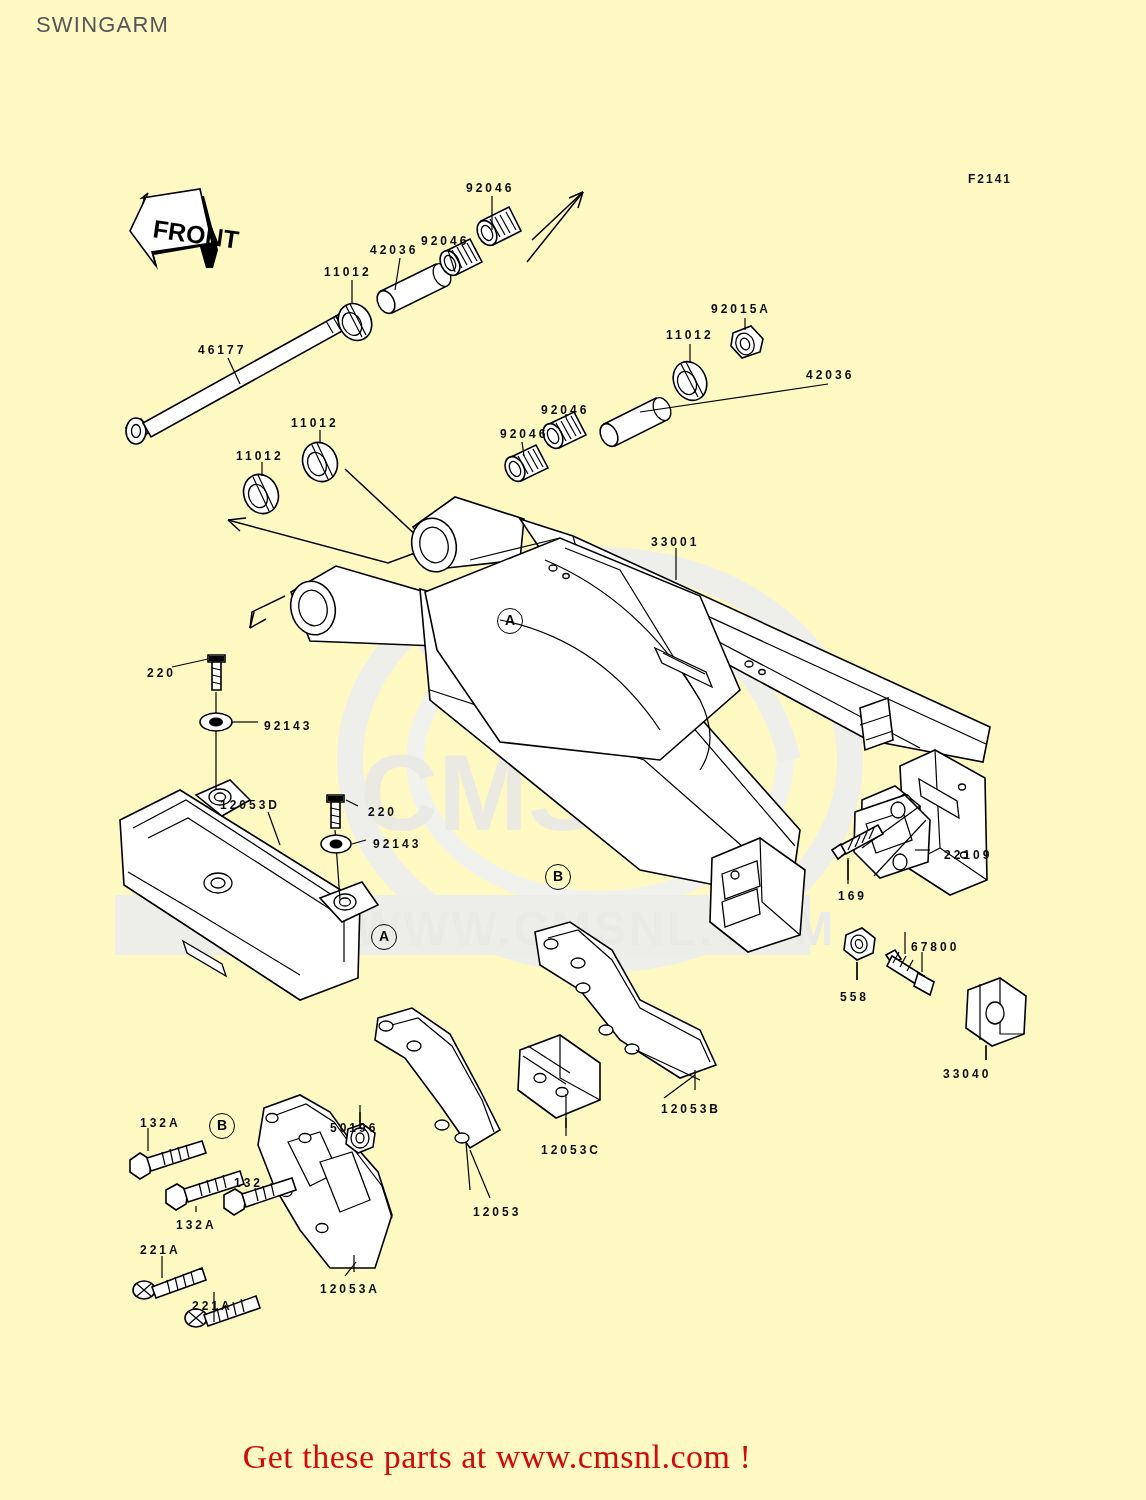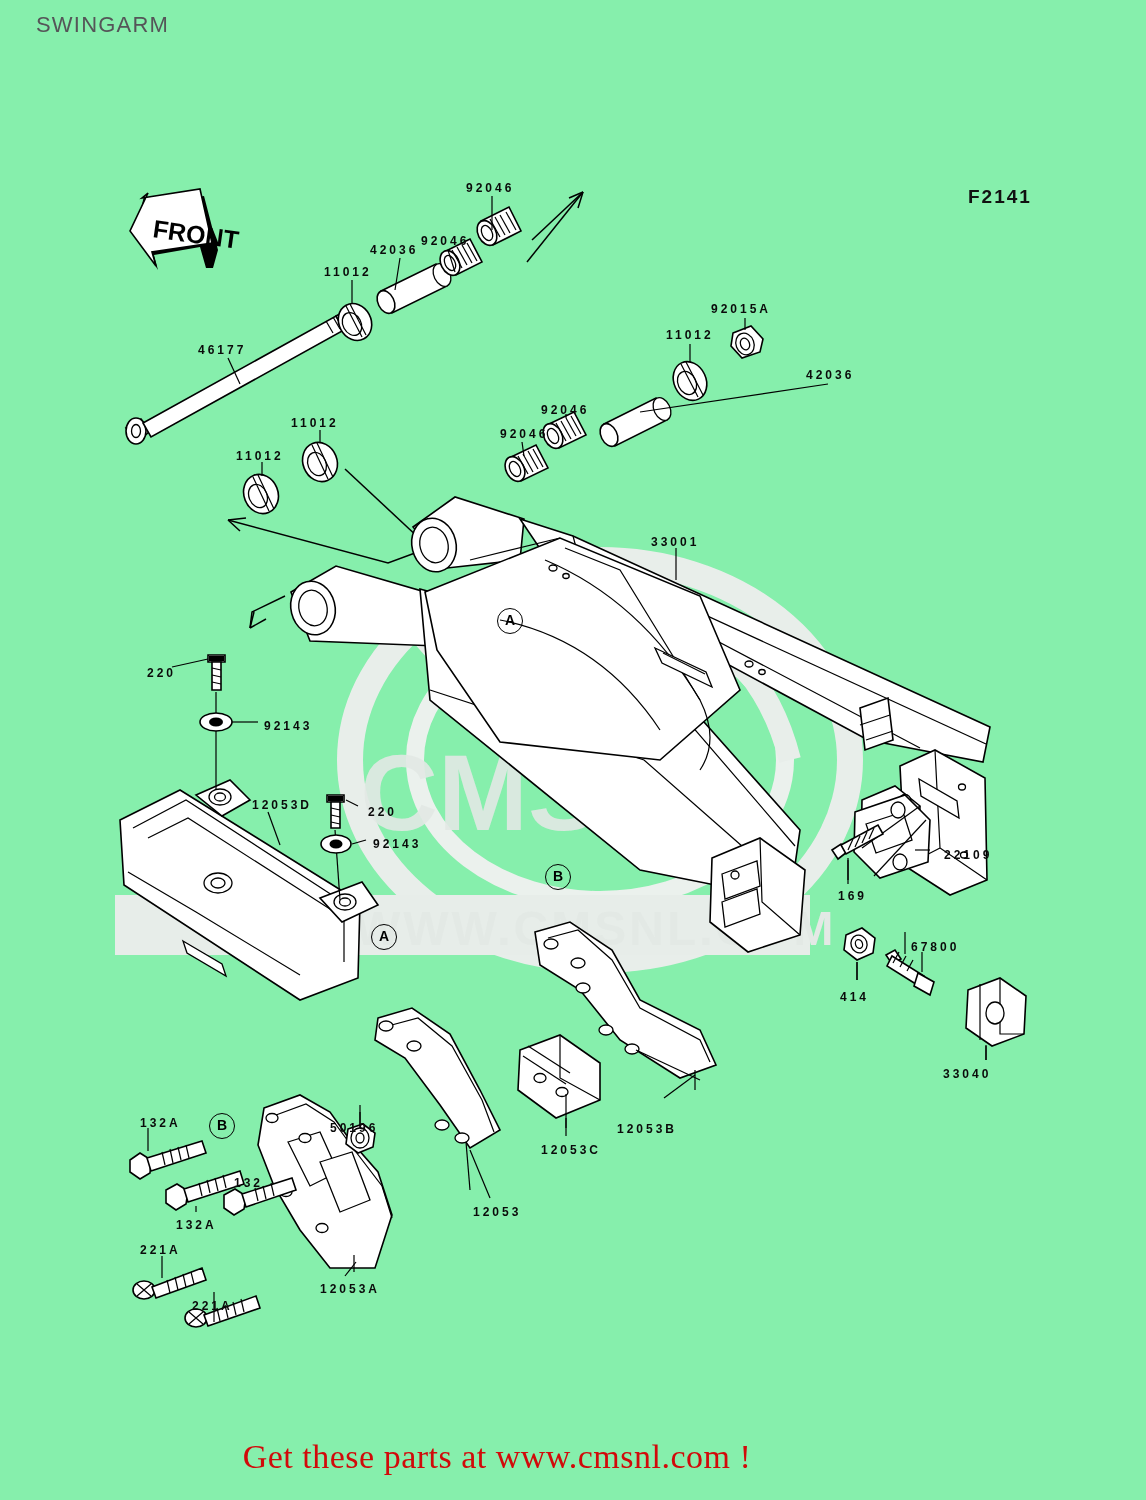--- a/index.html
+++ b/index.html
@@ -7,39 +7,39 @@
     padding: 0;
     background: #ffffff;
   }
   body {
     font-family: "Liberation Sans", sans-serif;
   }
   #page {
     position: relative;
     width: 1146px;
     height: 1500px;
-    background: #86efac;
+    background: #fef9c3;
     overflow: hidden;
     text-decoration: underline;
   }
   #title {
     position: absolute;
     left: 36px;
     top: 12px;
     font-size: 22px;
     letter-spacing: 1.2px;
     color: #555558;
     font-family: "Liberation Sans", sans-serif;
     white-space: nowrap;
   }
   #figcode {
     position: absolute;
     left: 968px;
-    top: 186px;
-    font-size: 19px;
+    top: 172px;
+    font-size: 12px;
     letter-spacing: 2.0px;
     color: #111;
     font-weight: 700;
     font-family: "Liberation Sans", sans-serif;
   }
   #footer {
     position: absolute;
     left: 0;
     top: 1438px;
     width: 994px;
@@ -542,29 +542,29 @@
   <div class="lbl" style="left:711px; top:303px;">92015A</div>
   <div class="lbl" style="left:666px; top:329px;">11012</div>
   <div class="lbl" style="left:806px; top:369px;">42036</div>
   <div class="lbl" style="left:541px; top:404px;">92046</div>
   <div class="lbl" style="left:291px; top:417px;">11012</div>
   <div class="lbl" style="left:500px; top:428px;">92046</div>
   <div class="lbl" style="left:236px; top:450px;">11012</div>
   <div class="lbl" style="left:651px; top:536px;">33001</div>
   <div class="lbl" style="left:147px; top:667px;">220</div>
   <div class="lbl" style="left:264px; top:720px;">92143</div>
-  <div class="lbl" style="left:252px; top:799px;">12053D</div>
+  <div class="lbl" style="left:220px; top:799px;">12053D</div>
   <div class="lbl" style="left:368px; top:806px;">220</div>
   <div class="lbl" style="left:373px; top:838px;">92143</div>
   <div class="lbl" style="left:944px; top:849px;">22109</div>
   <div class="lbl" style="left:838px; top:890px;">169</div>
   <div class="lbl" style="left:911px; top:941px;">67800</div>
-  <div class="lbl" style="left:840px; top:991px;">414</div>
+  <div class="lbl" style="left:840px; top:991px;">558</div>
   <div class="lbl" style="left:943px; top:1068px;">33040</div>
-  <div class="lbl" style="left:617px; top:1103px;margin-top:20px;">12053B</div>
+  <div class="lbl" style="left:661px; top:1103px;">12053B</div>
   <div class="lbl" style="left:330px; top:1122px;">50196</div>
   <div class="lbl" style="left:140px; top:1117px;">132A</div>
   <div class="lbl" style="left:541px; top:1144px;">12053C</div>
   <div class="lbl" style="left:176px; top:1219px;">132A</div>
   <div class="lbl" style="left:234px; top:1177px;">132</div>
   <div class="lbl" style="left:473px; top:1206px;">12053</div>
   <div class="lbl" style="left:140px; top:1244px;">221A</div>
   <div class="lbl" style="left:320px; top:1283px;">12053A</div>
   <div class="lbl" style="left:192px; top:1300px;">221A</div>
 

